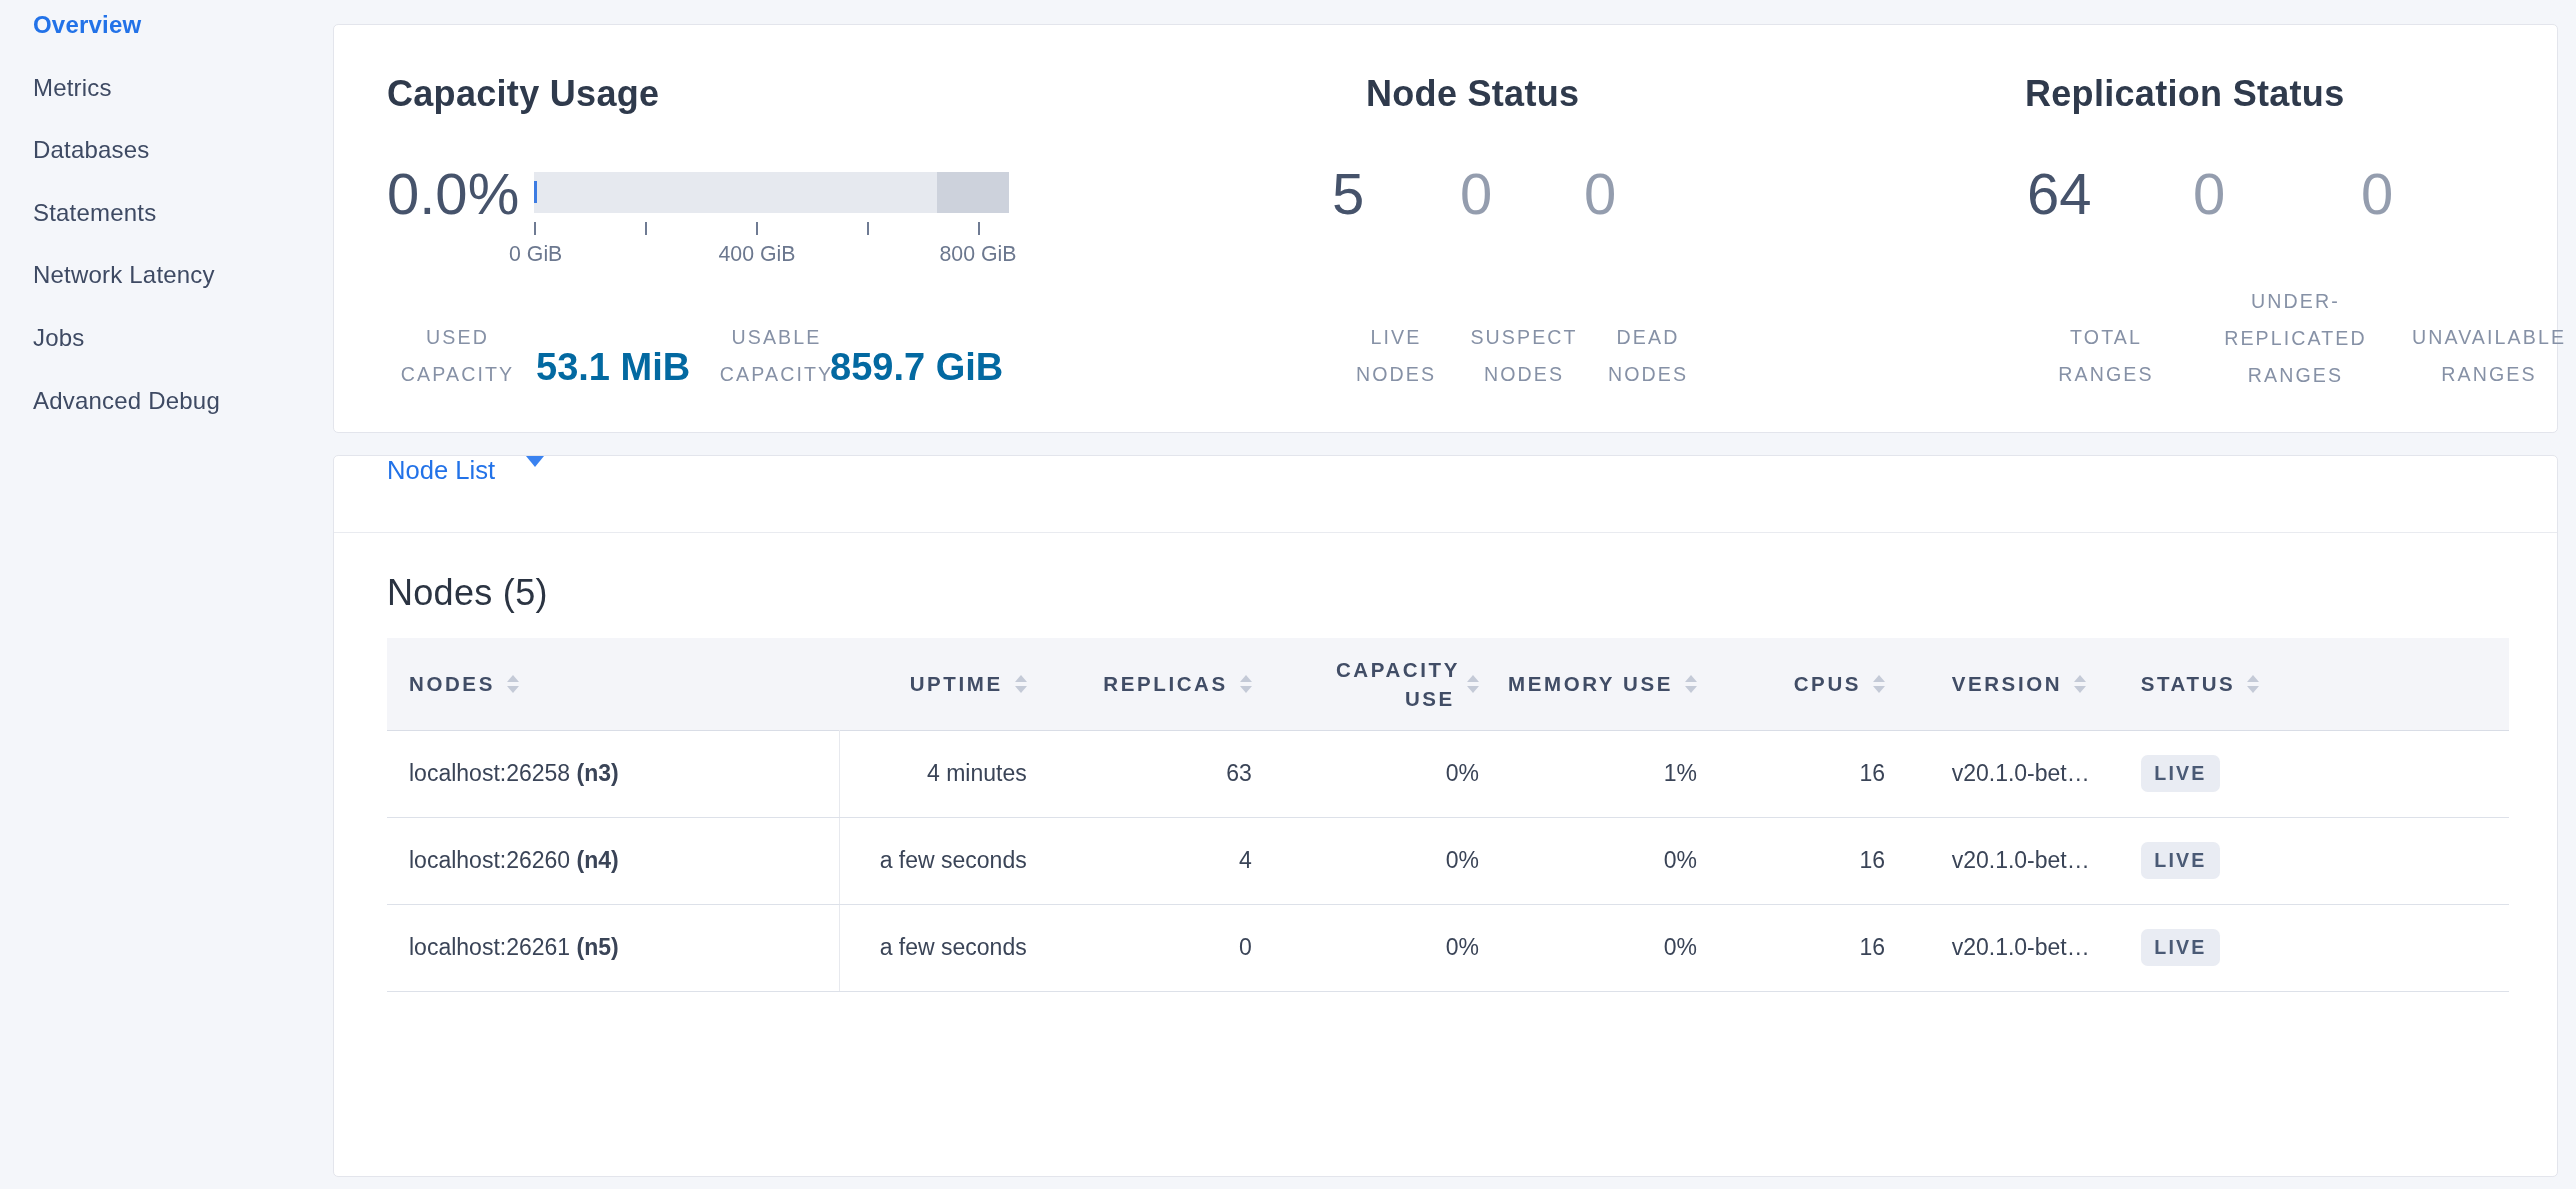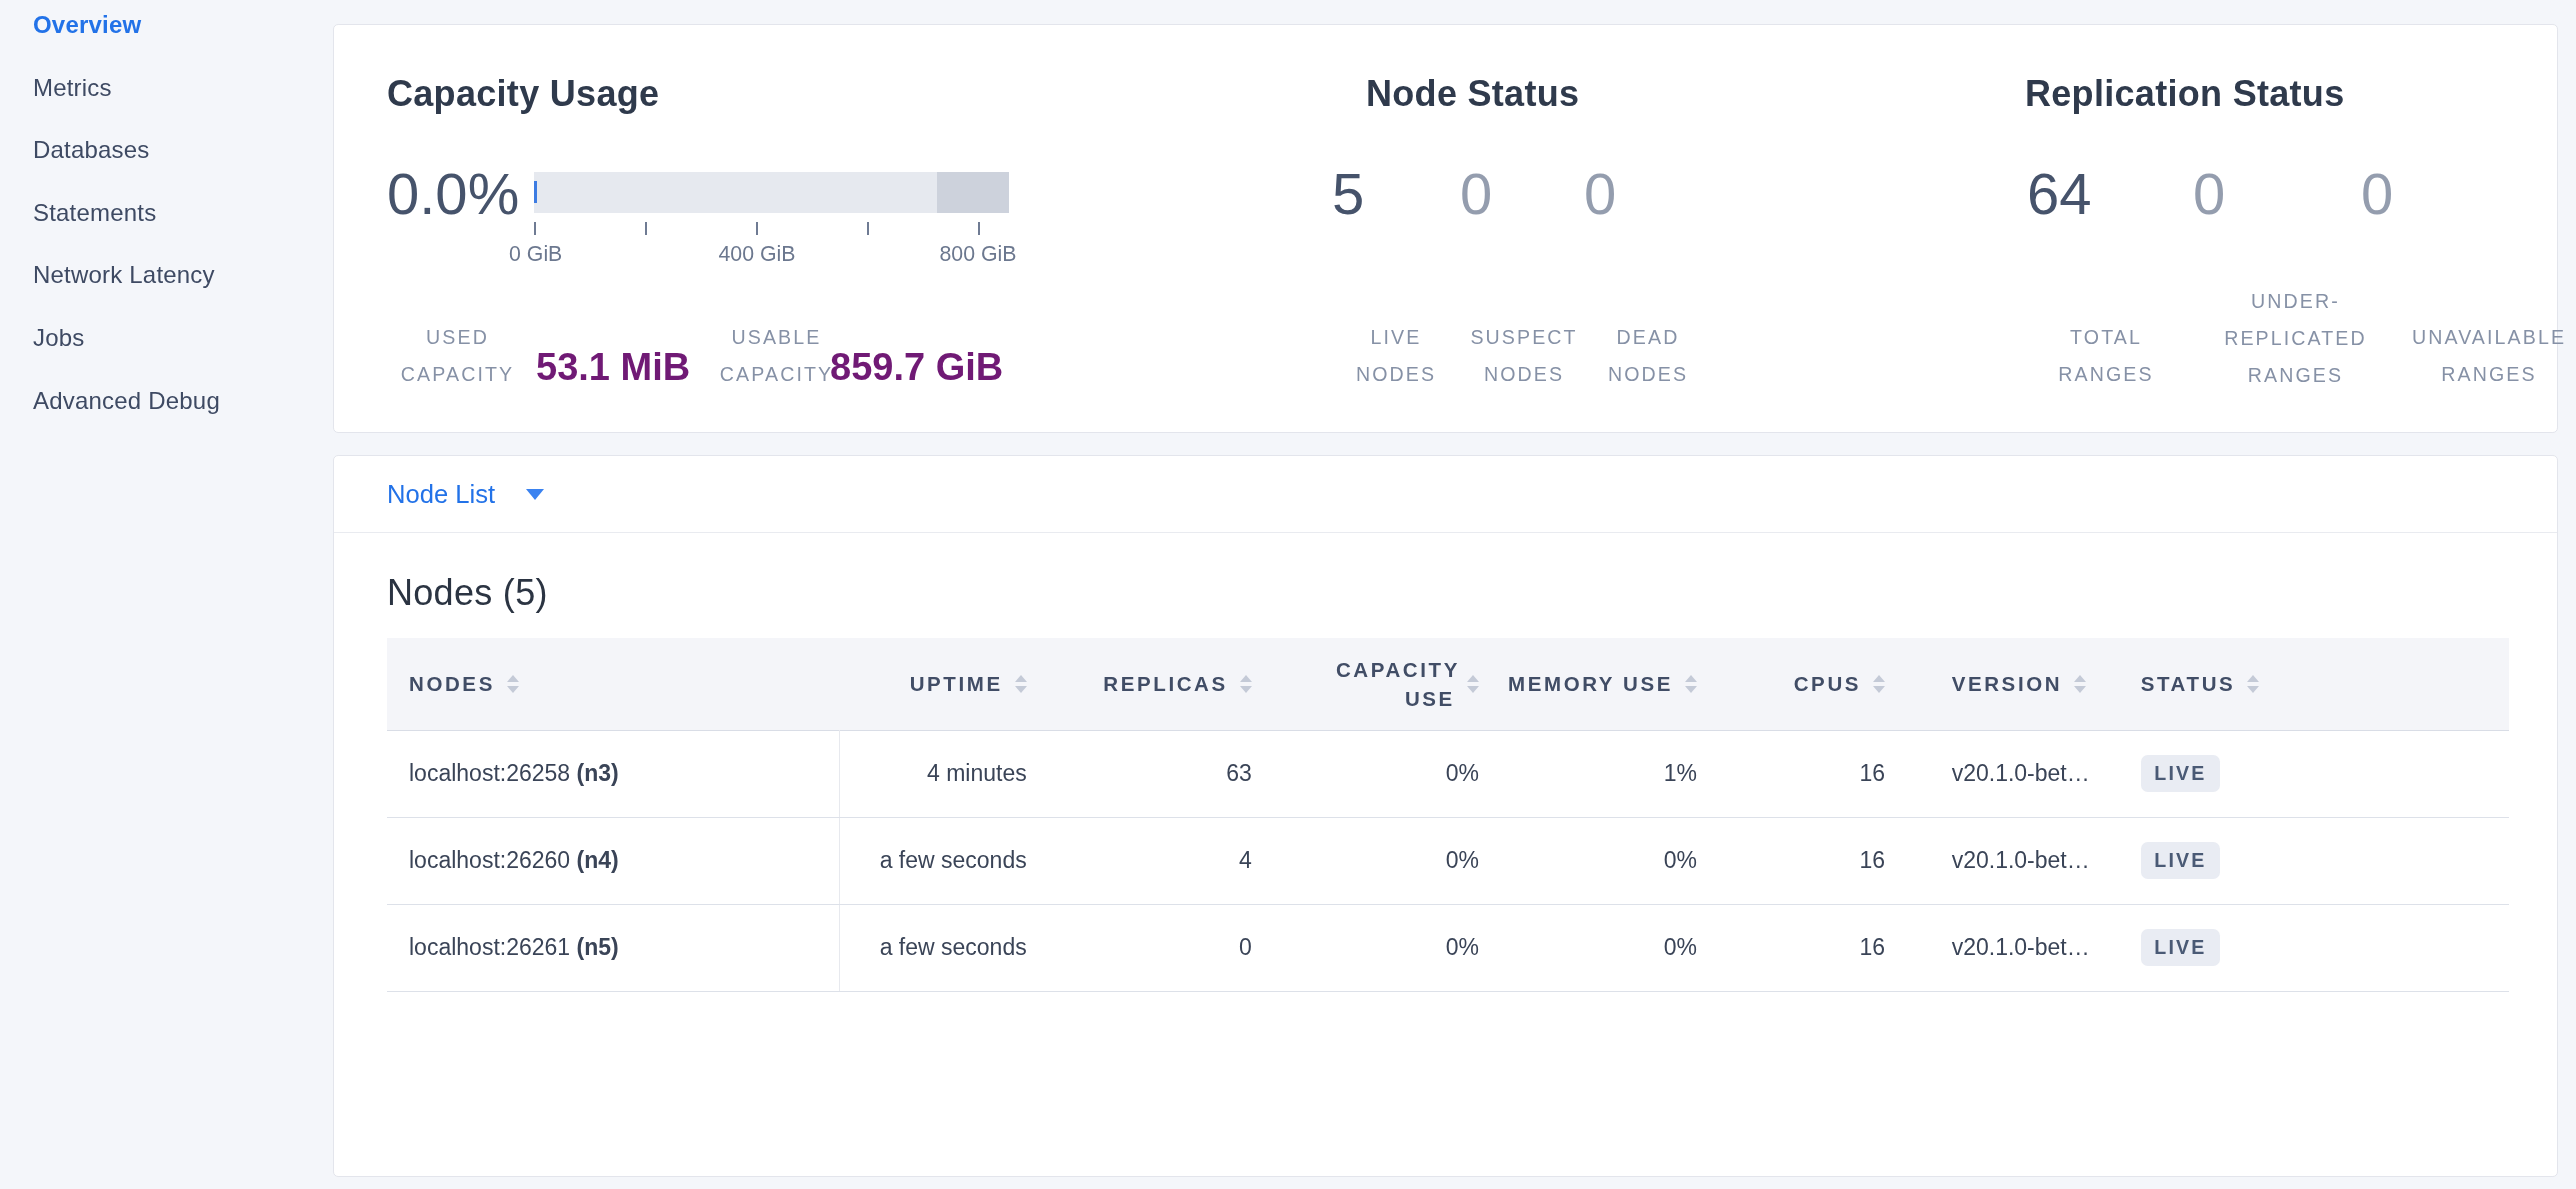--- a/index.html
+++ b/index.html
@@ -45,41 +45,41 @@
   .cap-tick { position:absolute; top:0; width:1.7px; height:13.6px; background:#6f7b93; }
   .cap-axis-labels { position:relative; height:25.6px; margin-top:6.8px; }
   .cap-axis-label { position:absolute; top:0; transform:translateX(-50%); font-size:21.3px; color:#6c788f; white-space:nowrap; }
 
   
   .stat-label {
     position:absolute; top:294px; font-size:19.6px; letter-spacing:2.1px;
     line-height:37px; color:#8691a6; text-transform:uppercase;text-align:center;
   }
   .stat-label.three-line { top:258px; }
-  .stat-value { position:absolute; top:320px; font-size:38px; line-height:44px; font-weight:600; color:#701a75; }
+  .stat-value { position:absolute; top:320px; font-size:38px; line-height:44px; font-weight:600; color:#0369a1; }
 
   .l-used    { left:53px;  width:141px; }
   .v-used    { left:202px; }
   .l-usable  { left:372px; width:141px; }
   .v-usable  { left:496px; }
 
   .n-live    { left:998px; } .n-suspect { left:1126px; } .n-dead { left:1250px; }
   .l-live    { left:998px; width:128px; }
   .l-suspect { left:1126px; width:128px; }
   .l-dead    { left:1250px; width:128px; }
 
   .n-total   { left:1693px; } .n-under { left:1859px; } .n-unavail { left:2027px; }
   .l-total   { left:1693px; width:158px; }
   .l-under   { left:1859px; width:205px; }
   .l-unavail { left:2027px; width:256px; }
 
   
   .list-card { margin-top:22px; height:722px; overflow:hidden; }
   .nodelist-row {
-    height:77px; display:flex; align-items:center; padding-left:53px;
+    height:77px; display:flex; align-items:flex-start; padding-left:53px;
     border-bottom:1.7px solid #e9ebf0; cursor:pointer;
   }
   .nodelist-link { font-size:25.6px; color:#2272e8; font-weight:500; }
   .caret-down {
     width:0; height:0; margin-left:31px;
     border-left:9.4px solid transparent; border-right:9.4px solid transparent;
     border-top:11px solid #3a82f0;
   }
 
   .table-section { padding:39px 49px 0 53px; }

